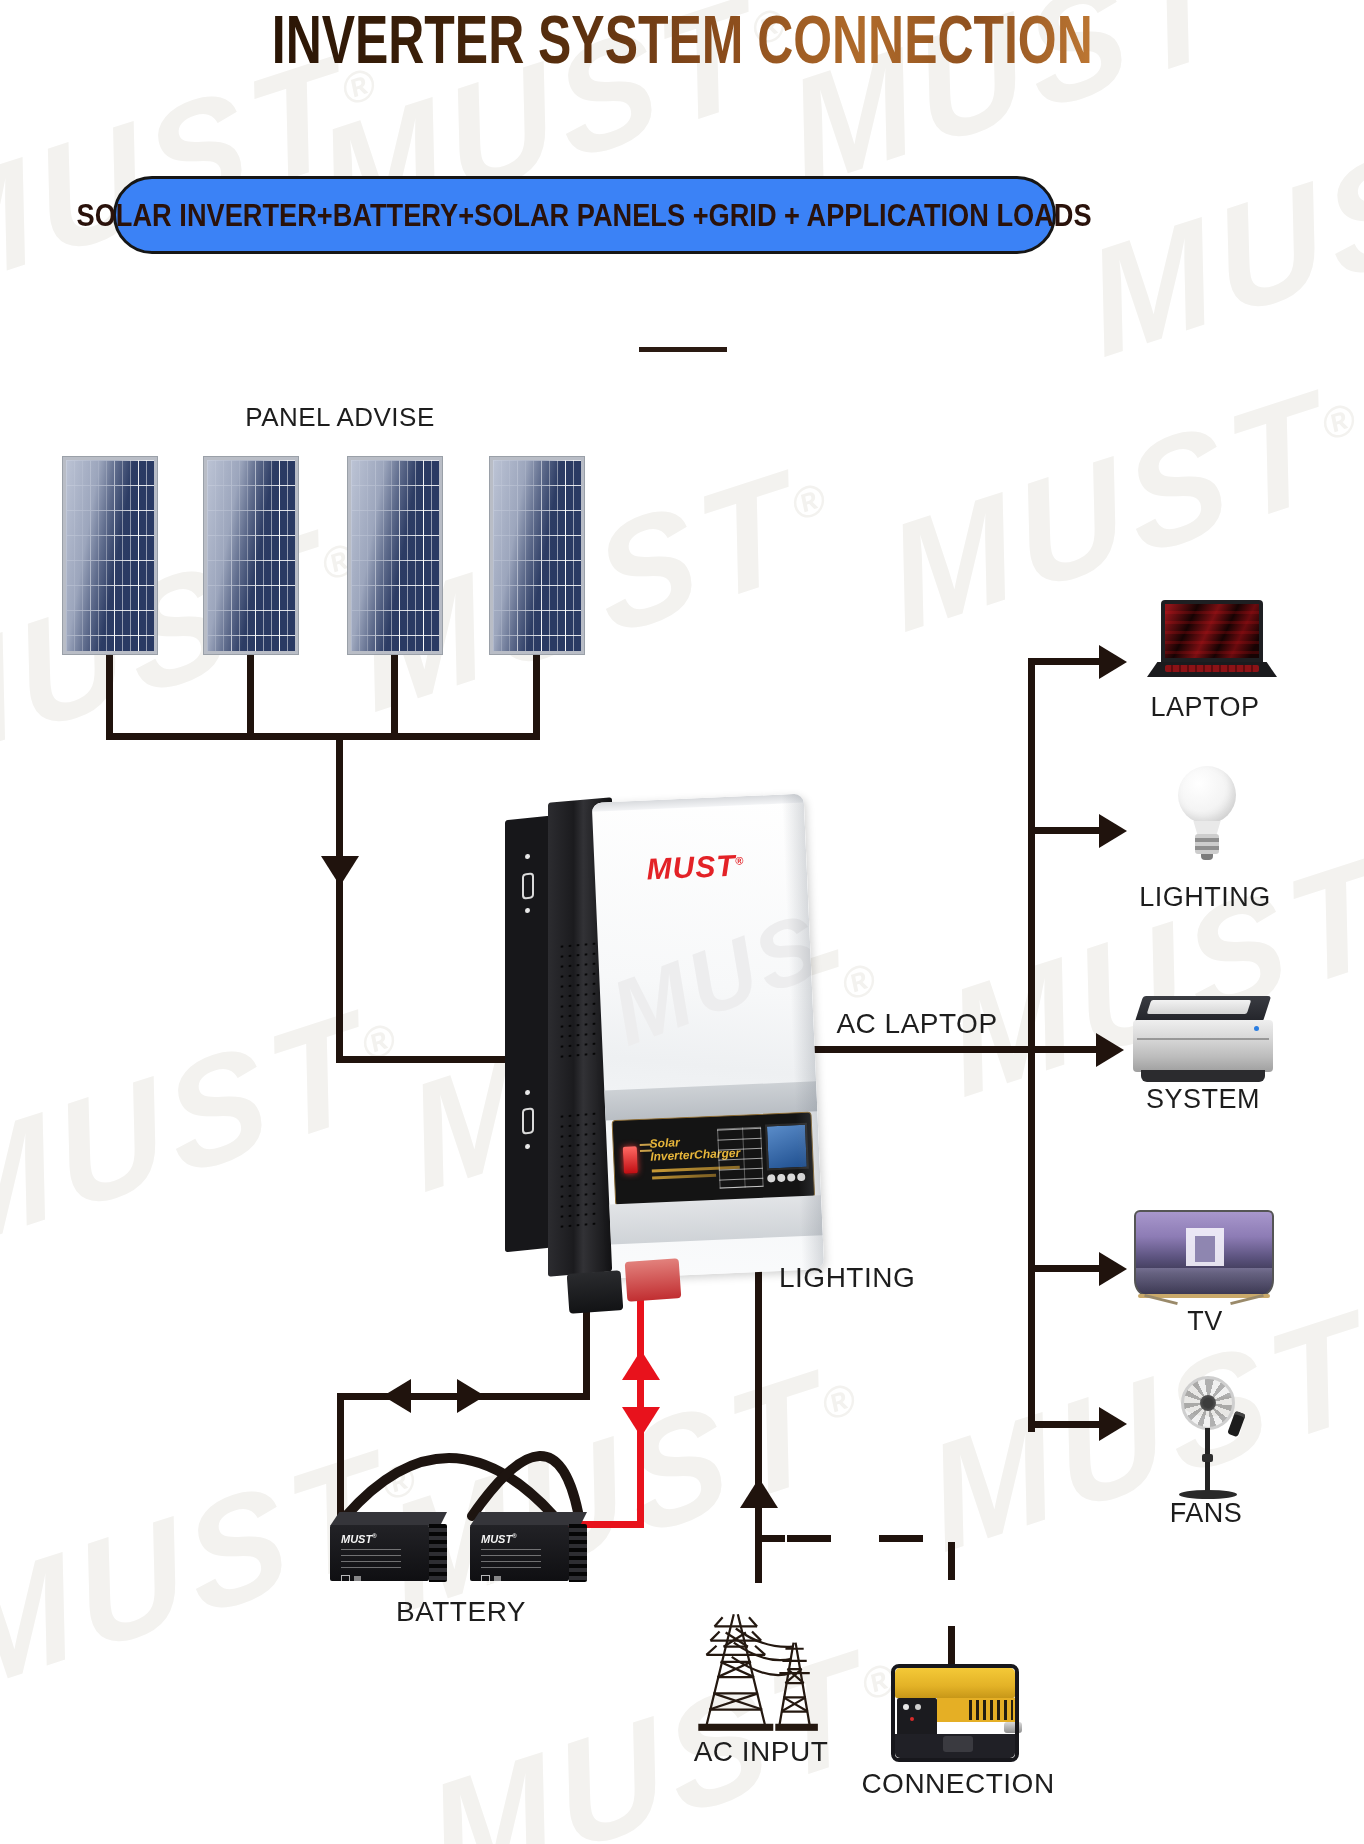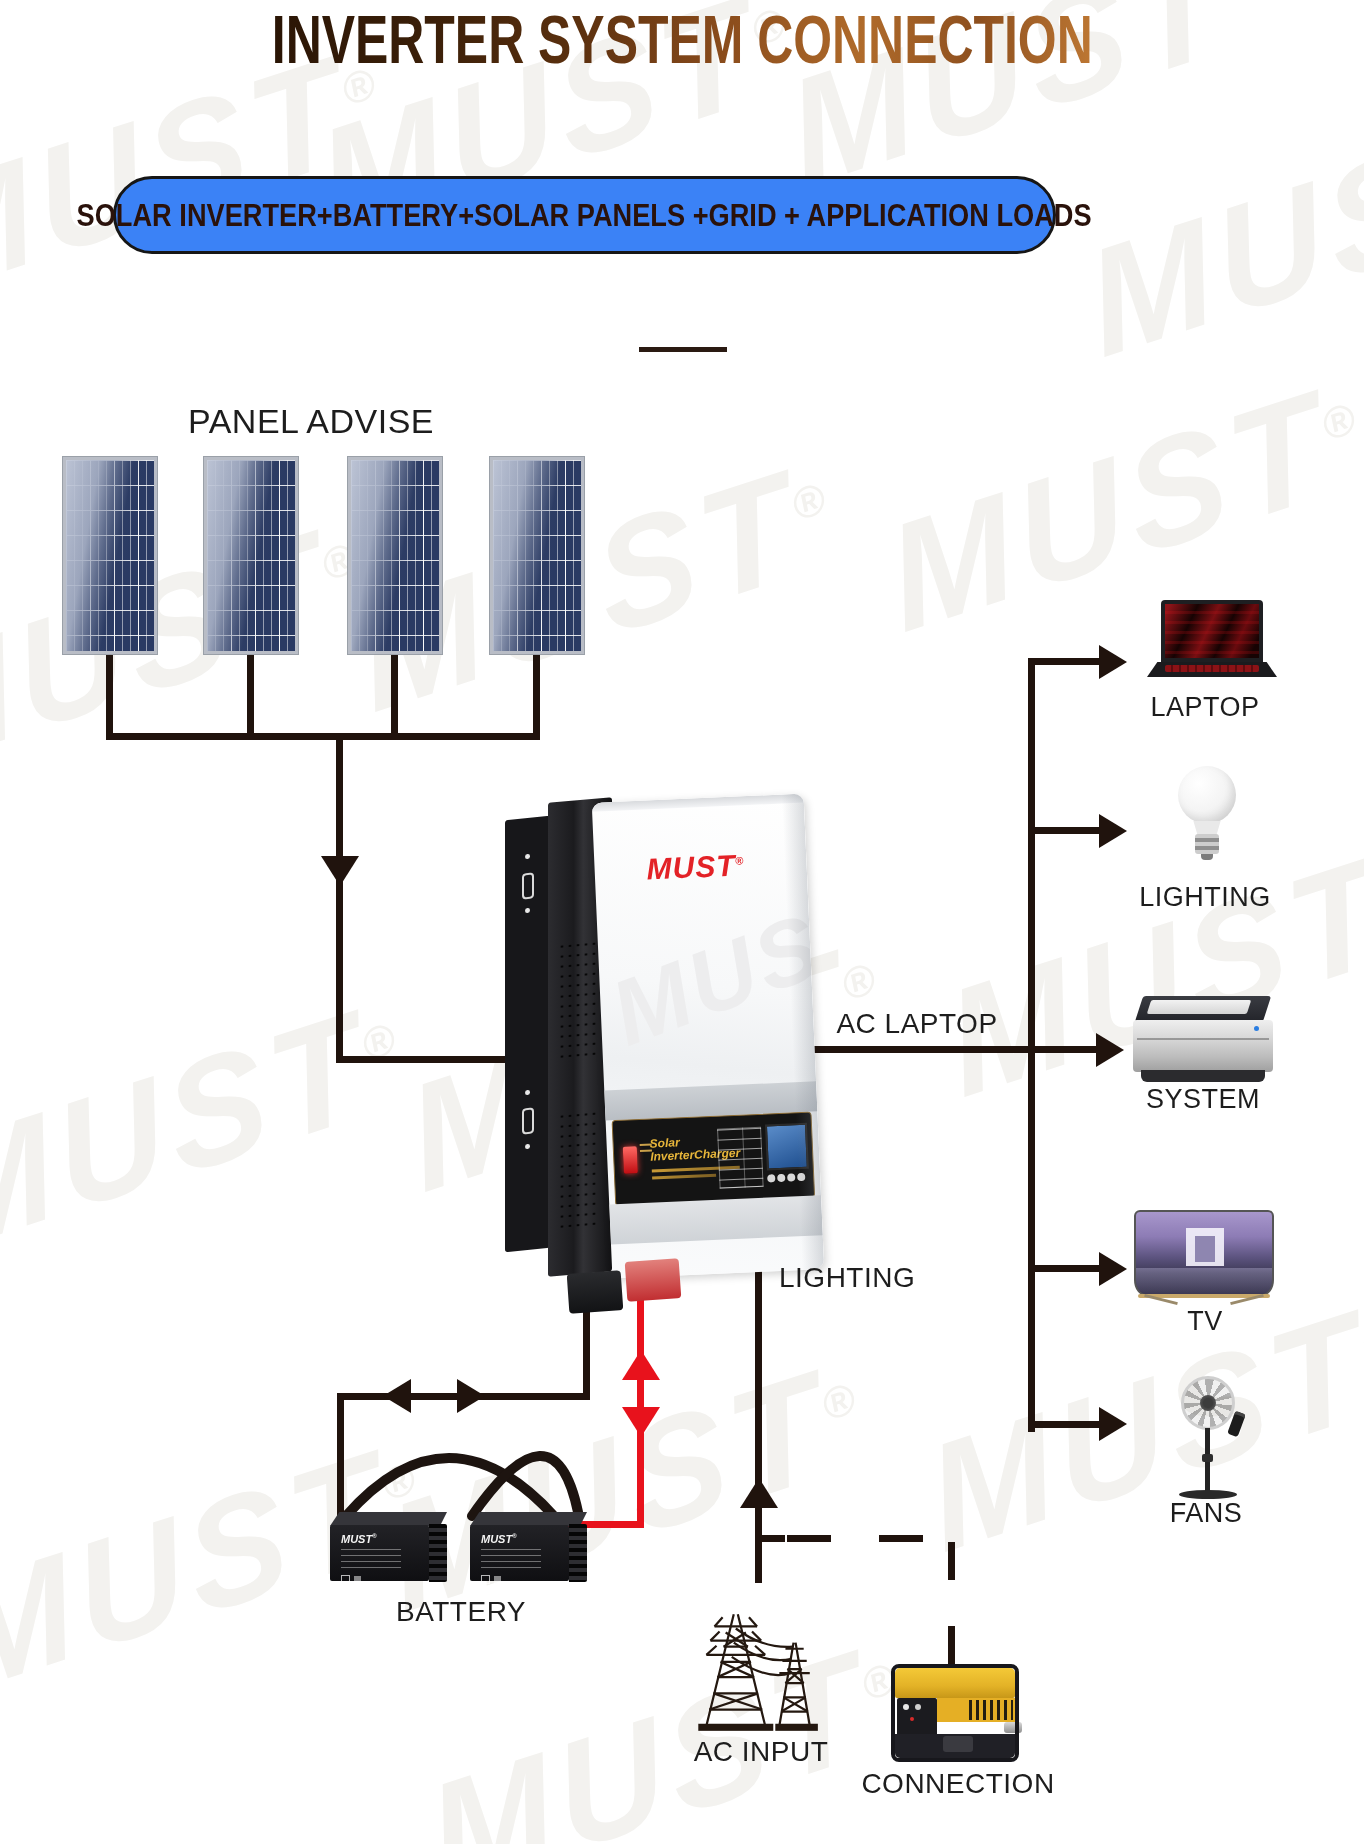--- a/index.html
+++ b/index.html
@@ -193,21 +193,21 @@
   <div class="wm" style="left:380px;top:1400px"><span>MUST</span><sup>®</sup></div>
   <div class="wm" style="left:920px;top:1340px"><span>MUST</span><sup>®</sup></div>
   <div class="wm" style="left:420px;top:1680px"><span>MUST</span><sup>®</sup></div>
 
   <div class="title"><span>INVERTER SYSTEM CONNECTION</span></div>
   <div class="pill">
       <span>SOLAR INVERTER+BATTERY+SOLAR PANELS +GRID + APPLICATION LOADS</span>
     </div>
   <div class="hdr-divider"></div>
 
-  <div class="lbl center" style="left:311px;top:402px;font-size:34px">PANEL ADVISE</div>
+  <div class="lbl center" style="left:340px;top:402px;font-size:26px">PANEL ADVISE</div>
   <div class="panel" style="left:62px;top:456px">
       <div class="cells"></div>
     </div>
   <div class="panel" style="left:203px;top:456px">
       <div class="cells"></div>
     </div>
   <div class="panel" style="left:347px;top:456px">
       <div class="cells"></div>
     </div>
   <div class="panel" style="left:489px;top:456px">

